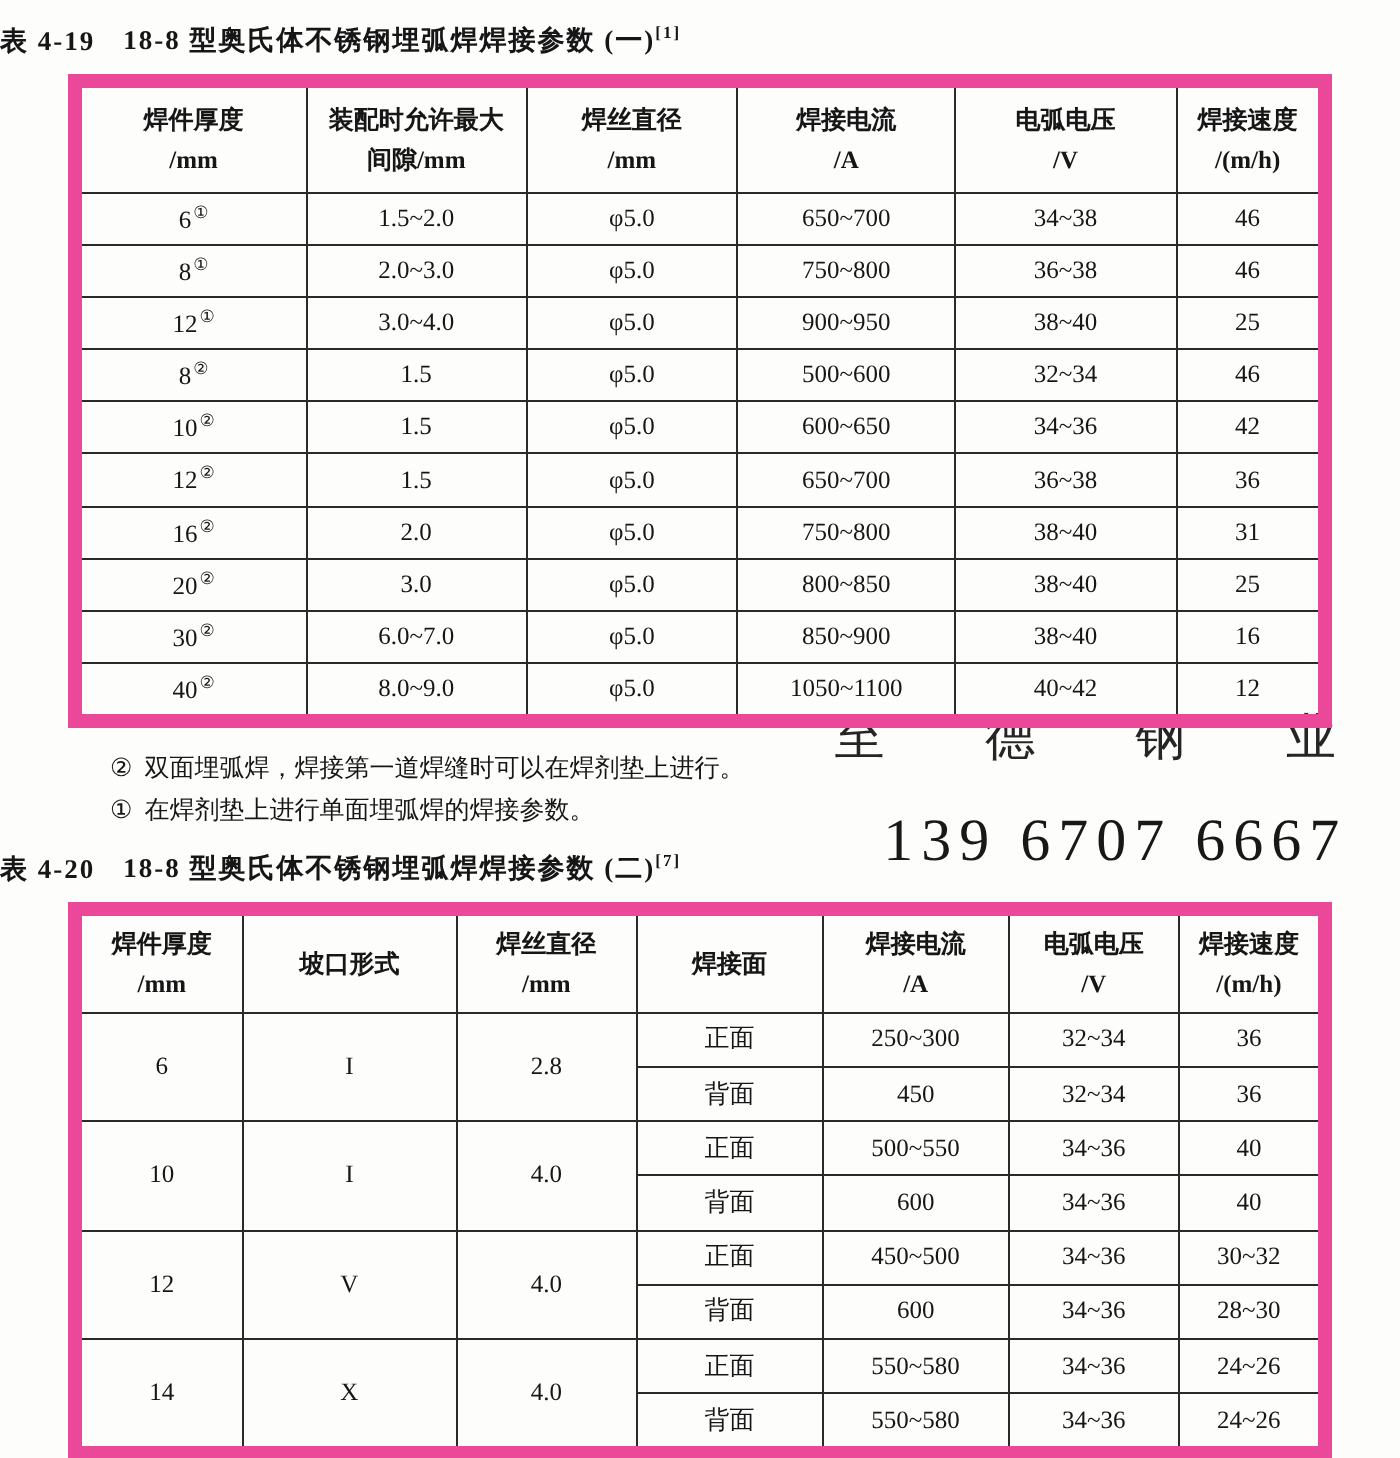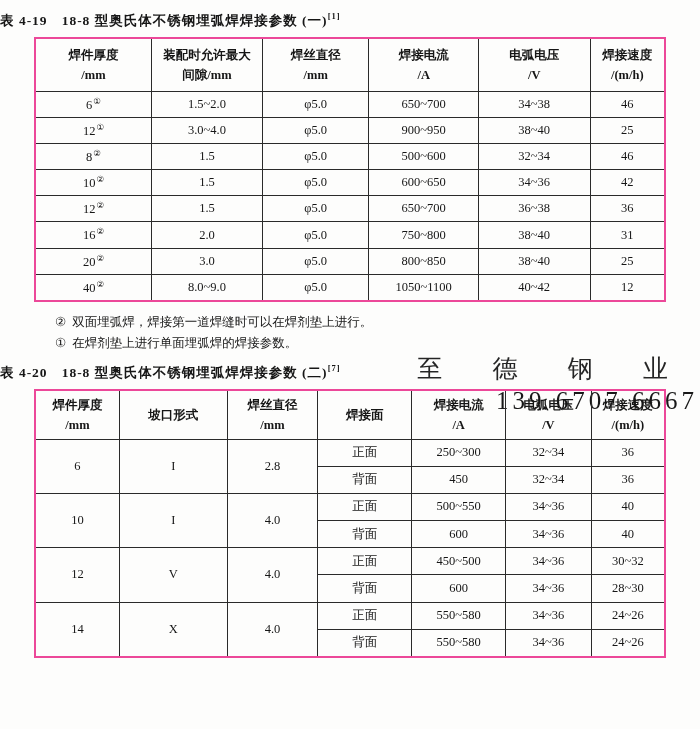--- a/index.html
+++ b/index.html
@@ -21,21 +21,21 @@
   }
   .doc-title .caption{margin-right:14px;}
   .doc-title sup{font-size:8.5px;font-weight:bold;}
   table{
     border-collapse:collapse;
     width:632px;
     margin:7px auto 0 auto;
     table-layout:fixed;
     background:transparent;
   }
-  table{border:2px solid #ec4899;}
+  table{border:7px solid #ec4899;}
   th,td{
     border:1px solid #2a2a2a;
     text-align:center;
     vertical-align:middle;
     font-size:12.5px;
     padding:1px 2px;
     background:transparent;
   }
   thead th{font-weight:bold;height:50px;}
   thead .hl{line-height:1.6;font-size:12.5px;}
@@ -60,24 +60,25 @@
     user-select:none;
     pointer-events:none;
   }
   .watermark .wm-cn{
     font-size:25px;
     letter-spacing:22px;
     margin-right:8px;
     opacity:0.85;
   }
   .watermark .wm-num{
-    font-size:25px;
+    font-size:30px;
     letter-spacing:4px;
-    margin-top:2px;
+    margin-top:19px;
     opacity:0.9;
+    text-align:center;
   }
 </style>
 </head>
 <body>
 
 <div class="watermark" style="color: #000000; font-family: Liberation Serif, serif;">
   <div class="wm-cn">至 德 钢 业</div>
   <div class="wm-num">139 6707 6667</div>
 </div>
 
@@ -127,20 +128,28 @@
     <tbody>
         <tr>
           <td><span>6</span><sup>①</sup></td>
           <td>1.5~2.0</td>
           <td>φ5.0</td>
           <td>650~700</td>
           <td>34~38</td>
           <td>46</td>
         </tr>
         <tr>
+          <td><span>8</span><sup>①</sup></td>
+          <td>2.0~3.0</td>
+          <td>φ5.0</td>
+          <td>750~800</td>
+          <td>36~38</td>
+          <td>46</td>
+        </tr>
+        <tr>
           <td><span>12</span><sup>①</sup></td>
           <td>3.0~4.0</td>
           <td>φ5.0</td>
           <td>900~950</td>
           <td>38~40</td>
           <td>25</td>
         </tr>
         <tr>
           <td><span>8</span><sup>②</sup></td>
           <td>1.5</td>
@@ -173,20 +182,28 @@
           <td>38~40</td>
           <td>31</td>
         </tr>
         <tr>
           <td><span>20</span><sup>②</sup></td>
           <td>3.0</td>
           <td>φ5.0</td>
           <td>800~850</td>
           <td>38~40</td>
           <td>25</td>
+        </tr>
+        <tr>
+          <td><span>30</span><sup>②</sup></td>
+          <td>6.0~7.0</td>
+          <td>φ5.0</td>
+          <td>850~900</td>
+          <td>38~40</td>
+          <td>16</td>
         </tr>
         <tr>
           <td><span>40</span><sup>②</sup></td>
           <td>8.0~9.0</td>
           <td>φ5.0</td>
           <td>1050~1100</td>
           <td>40~42</td>
           <td>12</td>
         </tr>
       </tbody>

